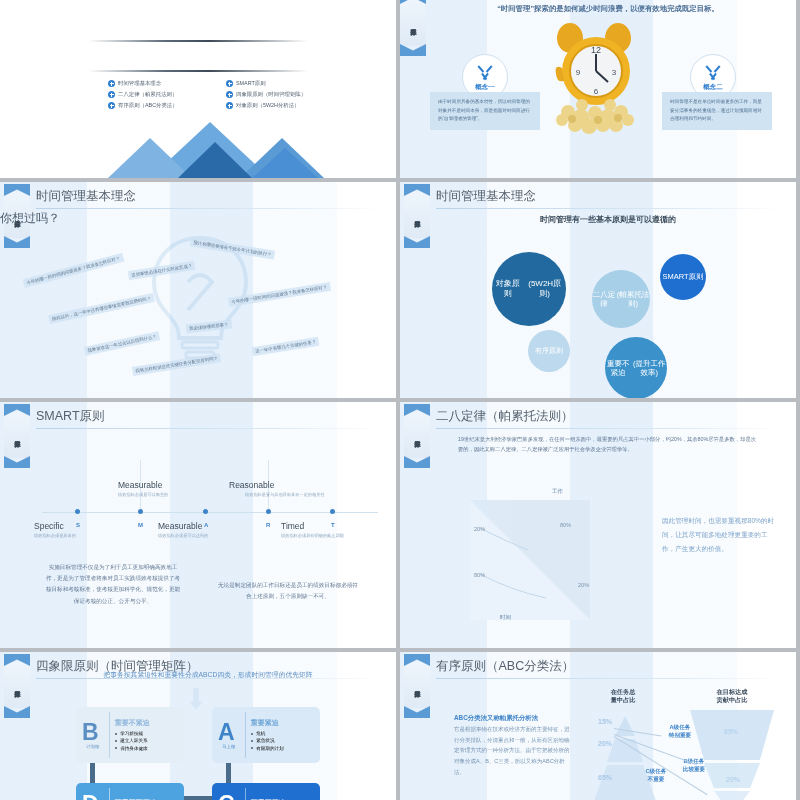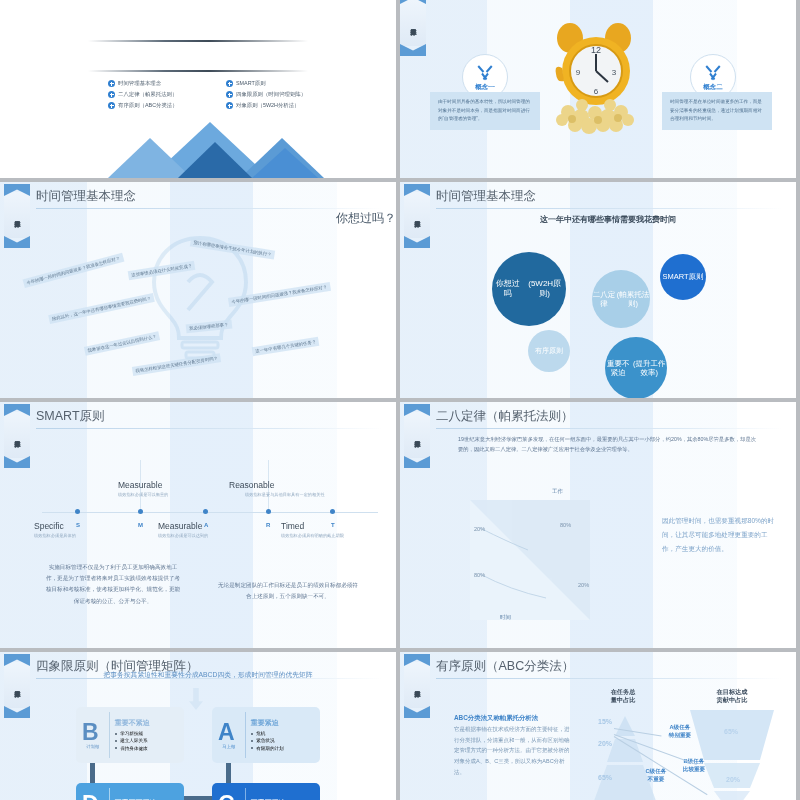--- a/index.html
+++ b/index.html
@@ -66,21 +66,21 @@
   .chev.bot{top:52px;clip-path:polygon(0 0,50% 55%,100% 0,100% 100%,0 100%);}
 
   .s-title{position:absolute;left:36px;top:6px;font-size:12.5px;color:#55616e;}
   .s-underline{position:absolute;left:36px;right:14px;top:26px;height:1px;
     background:linear-gradient(90deg,#b9d3ea,#dce9f5 70%,#fff);}
 
   .lead{position:absolute;left:40px;right:20px;top:32px;text-align:center;
     font-size:7.5px;color:#5b7fa6;}
 
   
-  .bigq{position:absolute;top:28px;left:0;width:396px;text-align:right;
+  .bigq{position:absolute;top:28px;left:0;width:396px;text-align:left;
     font-size:12px;color:#4a5a6a;}
   .bulb{position:absolute;left:140px;top:48px;width:120px;height:140px;opacity:.28;}
   .qchip{position:absolute;background:rgba(205,226,243,.75);
     color:#5f7890;font-size:4.4px;padding:2px 3px;white-space:nowrap;}
 
   
   .circ{position:absolute;border-radius:50%;display:flex;align-items:center;
     justify-content:center;text-align:center;color:#fff;line-height:1.25;}
 
   
@@ -177,20 +177,21 @@
   <div class="slide">
     <div class="bands"></div>
 
     <div class="bookmark" style="left:0;top:-8px;">
       <div class="bm-body"></div>
         <div class="chev top"></div>
         <div class="chev bot"></div>
       <div class="bm-label">提升工作效率</div>
     </div>
 
+    <div class="lead" style="top:4px;font-size:7.4px;color:#4c6f95;font-weight:bold;">“时间管理”探索的是如何减少时间浪费，以便有效地完成既定目标。</div>
 
     <svg style="position:absolute;left:148px;top:16px;width:100px;height:130px;" viewBox="0 0 100 130">
       <ellipse cx="22" cy="22" rx="13" ry="15" fill="#e8a720"></ellipse>
       <ellipse cx="70" cy="22" rx="13" ry="15" fill="#e8a720"></ellipse>
       <circle cx="48" cy="55" r="34" fill="#f0b323"></circle>
       <circle cx="48" cy="55" r="26" fill="#f2f4f6"></circle>
       <circle cx="48" cy="55" r="26" fill="none" stroke="#d79a13" stroke-width="2"></circle>
       <text x="48" y="37" font-size="9" fill="#44505c" text-anchor="middle" font-family="'Liberation Sans',sans-serif">12</text>
       <text x="30" y="59" font-size="8" fill="#44505c" text-anchor="middle" font-family="'Liberation Sans',sans-serif">9</text>
       <text x="66" y="59" font-size="8" fill="#44505c" text-anchor="middle" font-family="'Liberation Sans',sans-serif">3</text>
@@ -283,25 +284,25 @@
   <div class="slide">
     <div class="bands"></div>
     <div class="bookmark">
       <div class="bm-body"></div>
         <div class="chev top"></div>
         <div class="chev bot"></div>
       <div class="bm-label">提升工作效率</div>
     </div>
     <div class="s-title">时间管理基本理念</div>
     <div class="s-underline"></div>
-    <div class="lead" style="font-size:8px;color:#3c4c5c;font-weight:bold;">这一年中还有哪些事情需要我花费时间</div>
+    <div class="lead" style="font-size:8px;color:#3c4c5c;font-weight:bold;">时间管理有一些基本原则是可以遵循的</div>
 
     <div id="circles-host">
         <div class="circ" style="left: 92px; top: 70px; width: 74px; height: 74px; background: rgb(33, 105, 158); font-size: 8px;">
-          <div>你想过吗</div>
+          <div>对象原则</div>
           <div>(5W2H原则)</div>
         </div>
         <div class="circ" style="left: 192px; top: 88px; width: 58px; height: 58px; background: rgb(168, 207, 232); font-size: 7.5px;">
           <div>二八定律</div>
           <div>(帕累托法则)</div>
         </div>
         <div class="circ" style="left: 260px; top: 72px; width: 46px; height: 46px; background: rgb(31, 111, 208); font-size: 7.5px;">
           <div>SMART原则</div>
         </div>
         <div class="circ" style="left: 128px; top: 148px; width: 42px; height: 42px; background: rgb(188, 217, 237); font-size: 7px;">

